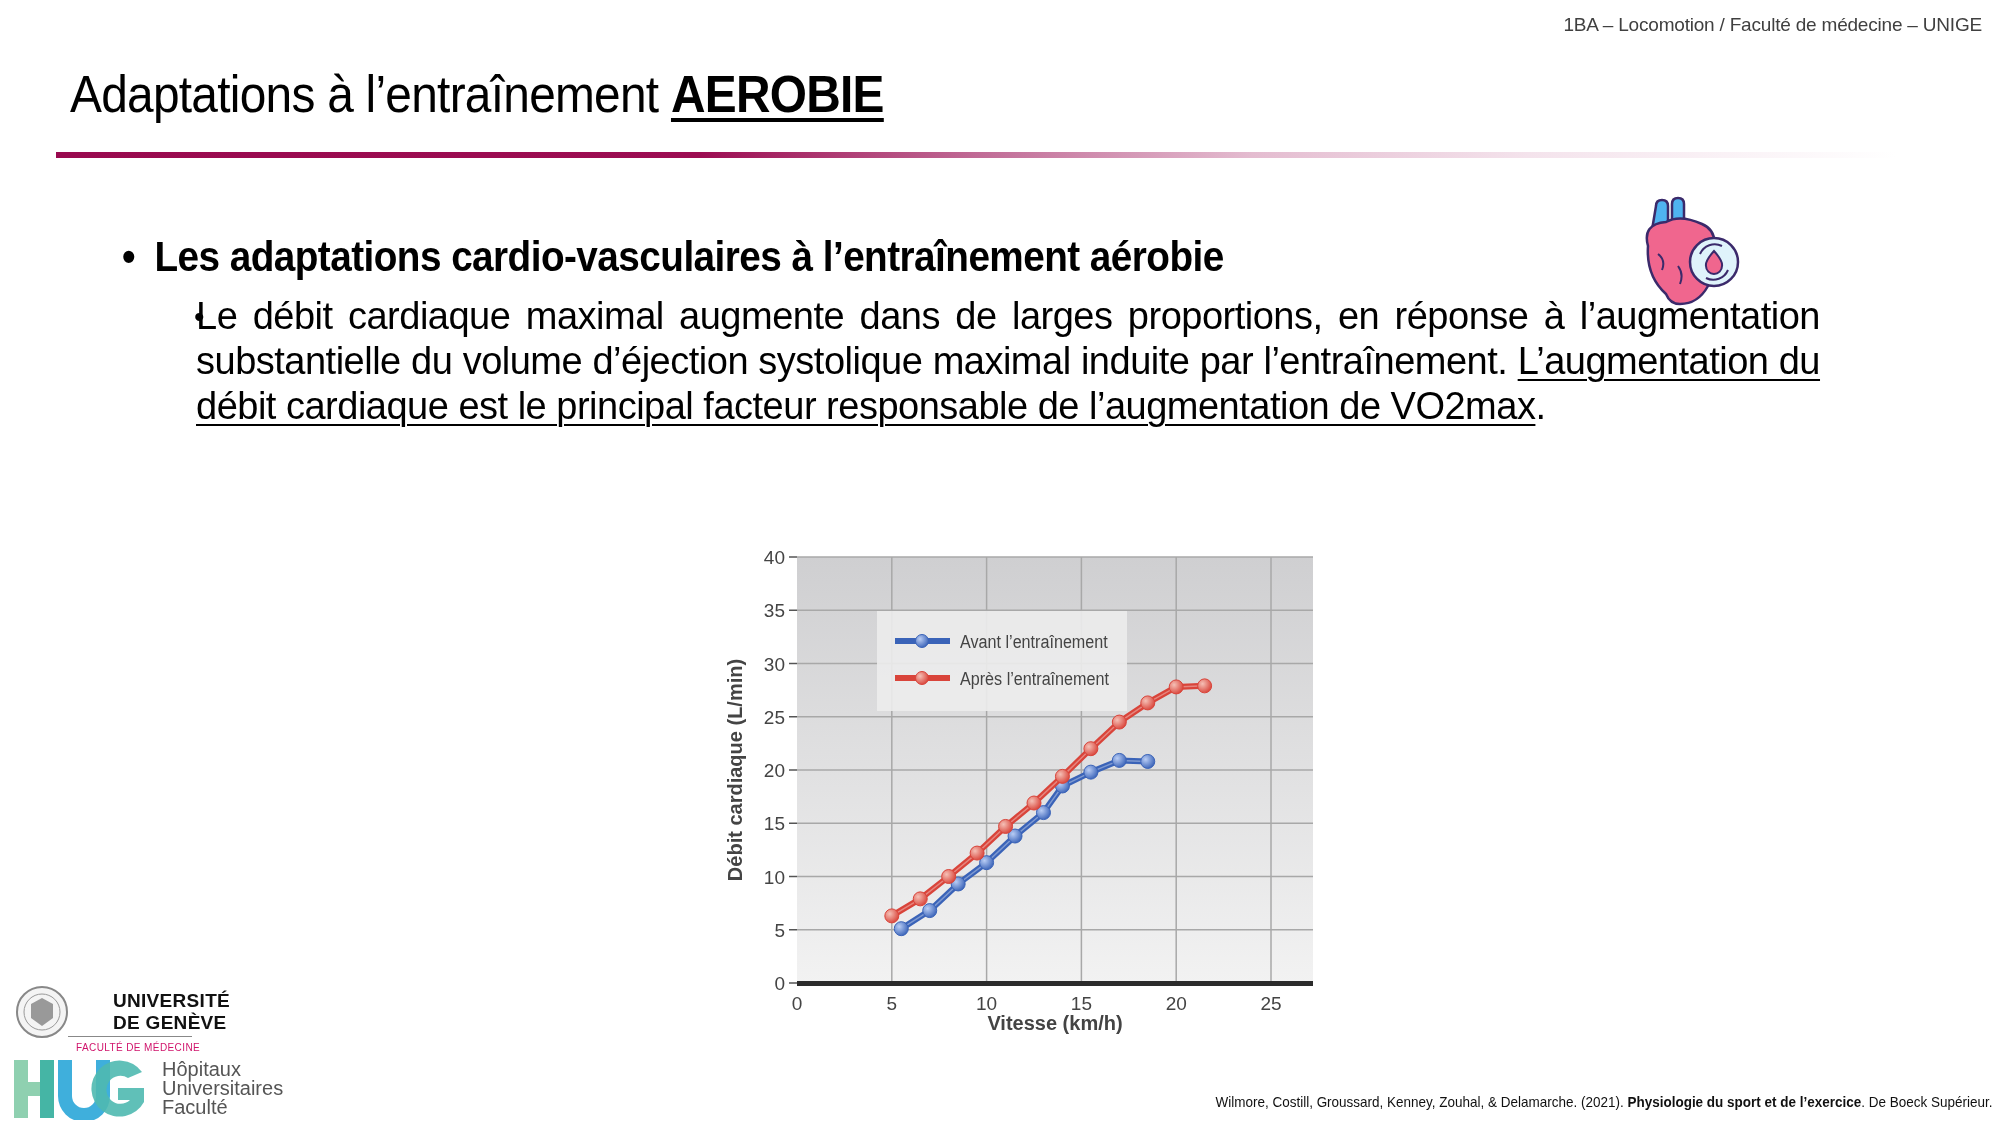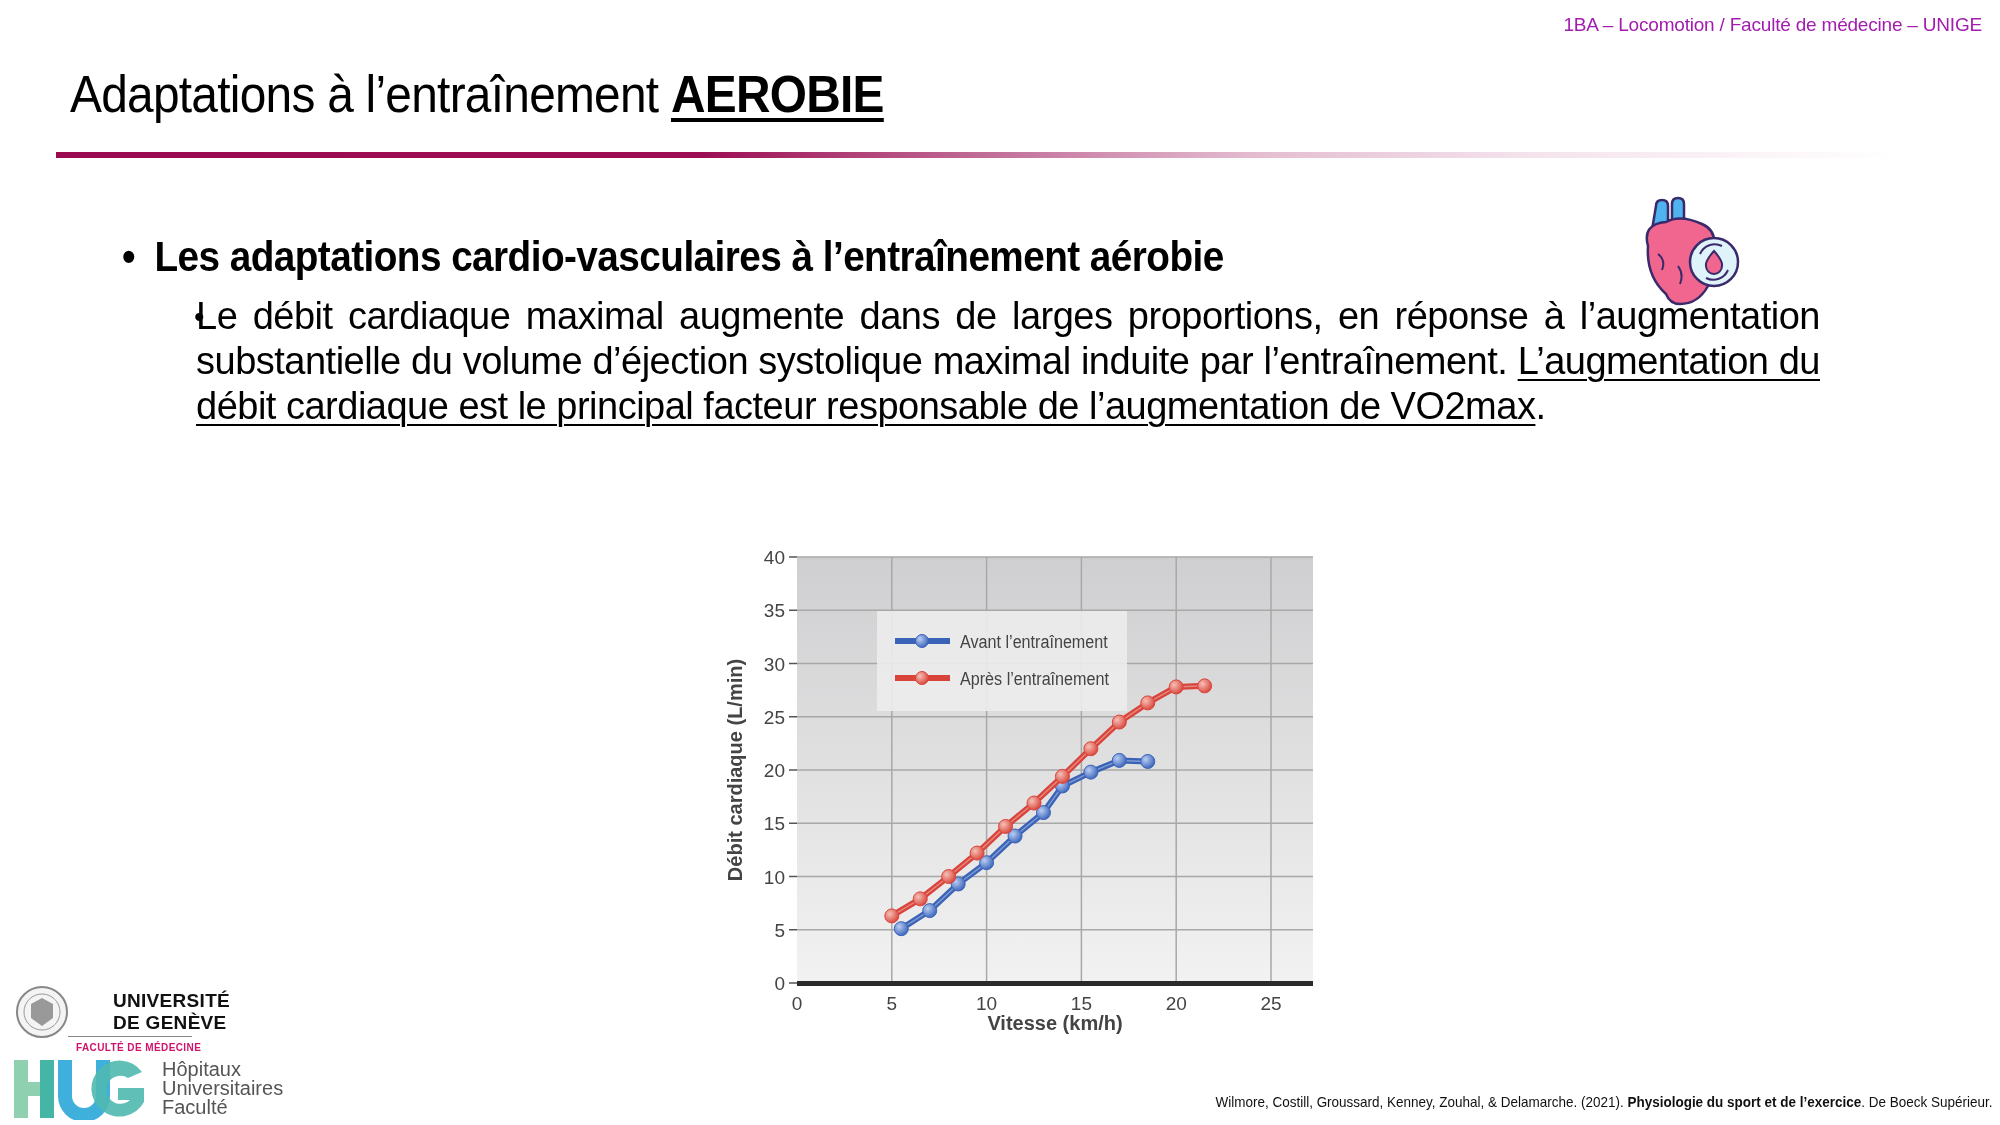--- a/index.html
+++ b/index.html
@@ -5,21 +5,21 @@
   html, body { margin: 0; padding: 0; }
   body {
     width: 2000px; height: 1125px; position: relative; overflow: hidden;
     background: #ffffff;
     font-family: "Liberation Sans", sans-serif;
     color: #000;
   }
   .header-note {
     position: absolute; right: 18px; top: 14px;
     font-family: "Liberation Sans Narrow", "Liberation Sans", sans-serif;
-    font-size: 19px; color: #a21caf; letter-spacing: -0.2px;
+    font-size: 19px; color: #404040; letter-spacing: -0.2px;
   }
   .title {
     position: absolute; left: 70px; top: 64px;
     font-size: 52px; font-weight: normal; letter-spacing: -0.8px;
     transform: scaleX(0.92); transform-origin: left center;
     white-space: nowrap;
   }
   .title .strong { font-weight: bold; text-decoration: underline; text-decoration-thickness: 4px; text-underline-offset: 6px; }
   .title-rule {
     position: absolute; left: 56px; top: 152px; width: 1840px; height: 6px;
@@ -40,21 +40,21 @@
   .bullet2 .body { display: block; text-align: justify; text-align-last: left; letter-spacing: -0.5px; }
   .bullet2 u { text-decoration-thickness: 2px; text-underline-offset: 5px; }
   .heart-icon { position: absolute; left: 1628px; top: 196px; width: 120px; height: 110px; }
 
   .chart { position: absolute; left: 700px; top: 530px; width: 640px; height: 520px; }
   .chart svg text { font-family: "Liberation Sans", sans-serif; }
 
   .unige-logo { position: absolute; left: 14px; top: 984px; width: 190px; height: 72px; }
   .unige-text { position: absolute; left: 76px; top: 990px; font-size: 19px; font-weight: bold; color: #111; line-height: 22px; letter-spacing: 0.3px; margin-left: 37px; }
   .unige-rule { position: absolute; left: 68px; top: 1036px; width: 124px; height: 1px; background: #888; }
-  .fac-text { position: absolute; left: 76px; top: 1042px; font-size: 10px; font-weight: bold; color: #d0136b; letter-spacing: 0.4px; }
+  .fac-text { position: absolute; left: 76px; top: 1042px; font-size: 10px; font-weight: normal; color: #d0136b; letter-spacing: 0.4px; }
   .hug-logo { position: absolute; left: 14px; top: 1058px; width: 130px; height: 62px; }
   .hug-text { position: absolute; left: 162px; top: 1060px; font-size: 20px; line-height: 19px; color: #555; }
   .citation {
     position: absolute; right: 8px; top: 1094px; font-size: 14.5px; color: #111; white-space: nowrap;
     transform: scaleX(0.93); transform-origin: right center;
   }
   .citation b { font-weight: bold; }
 </style>
 </head>
 <body>

